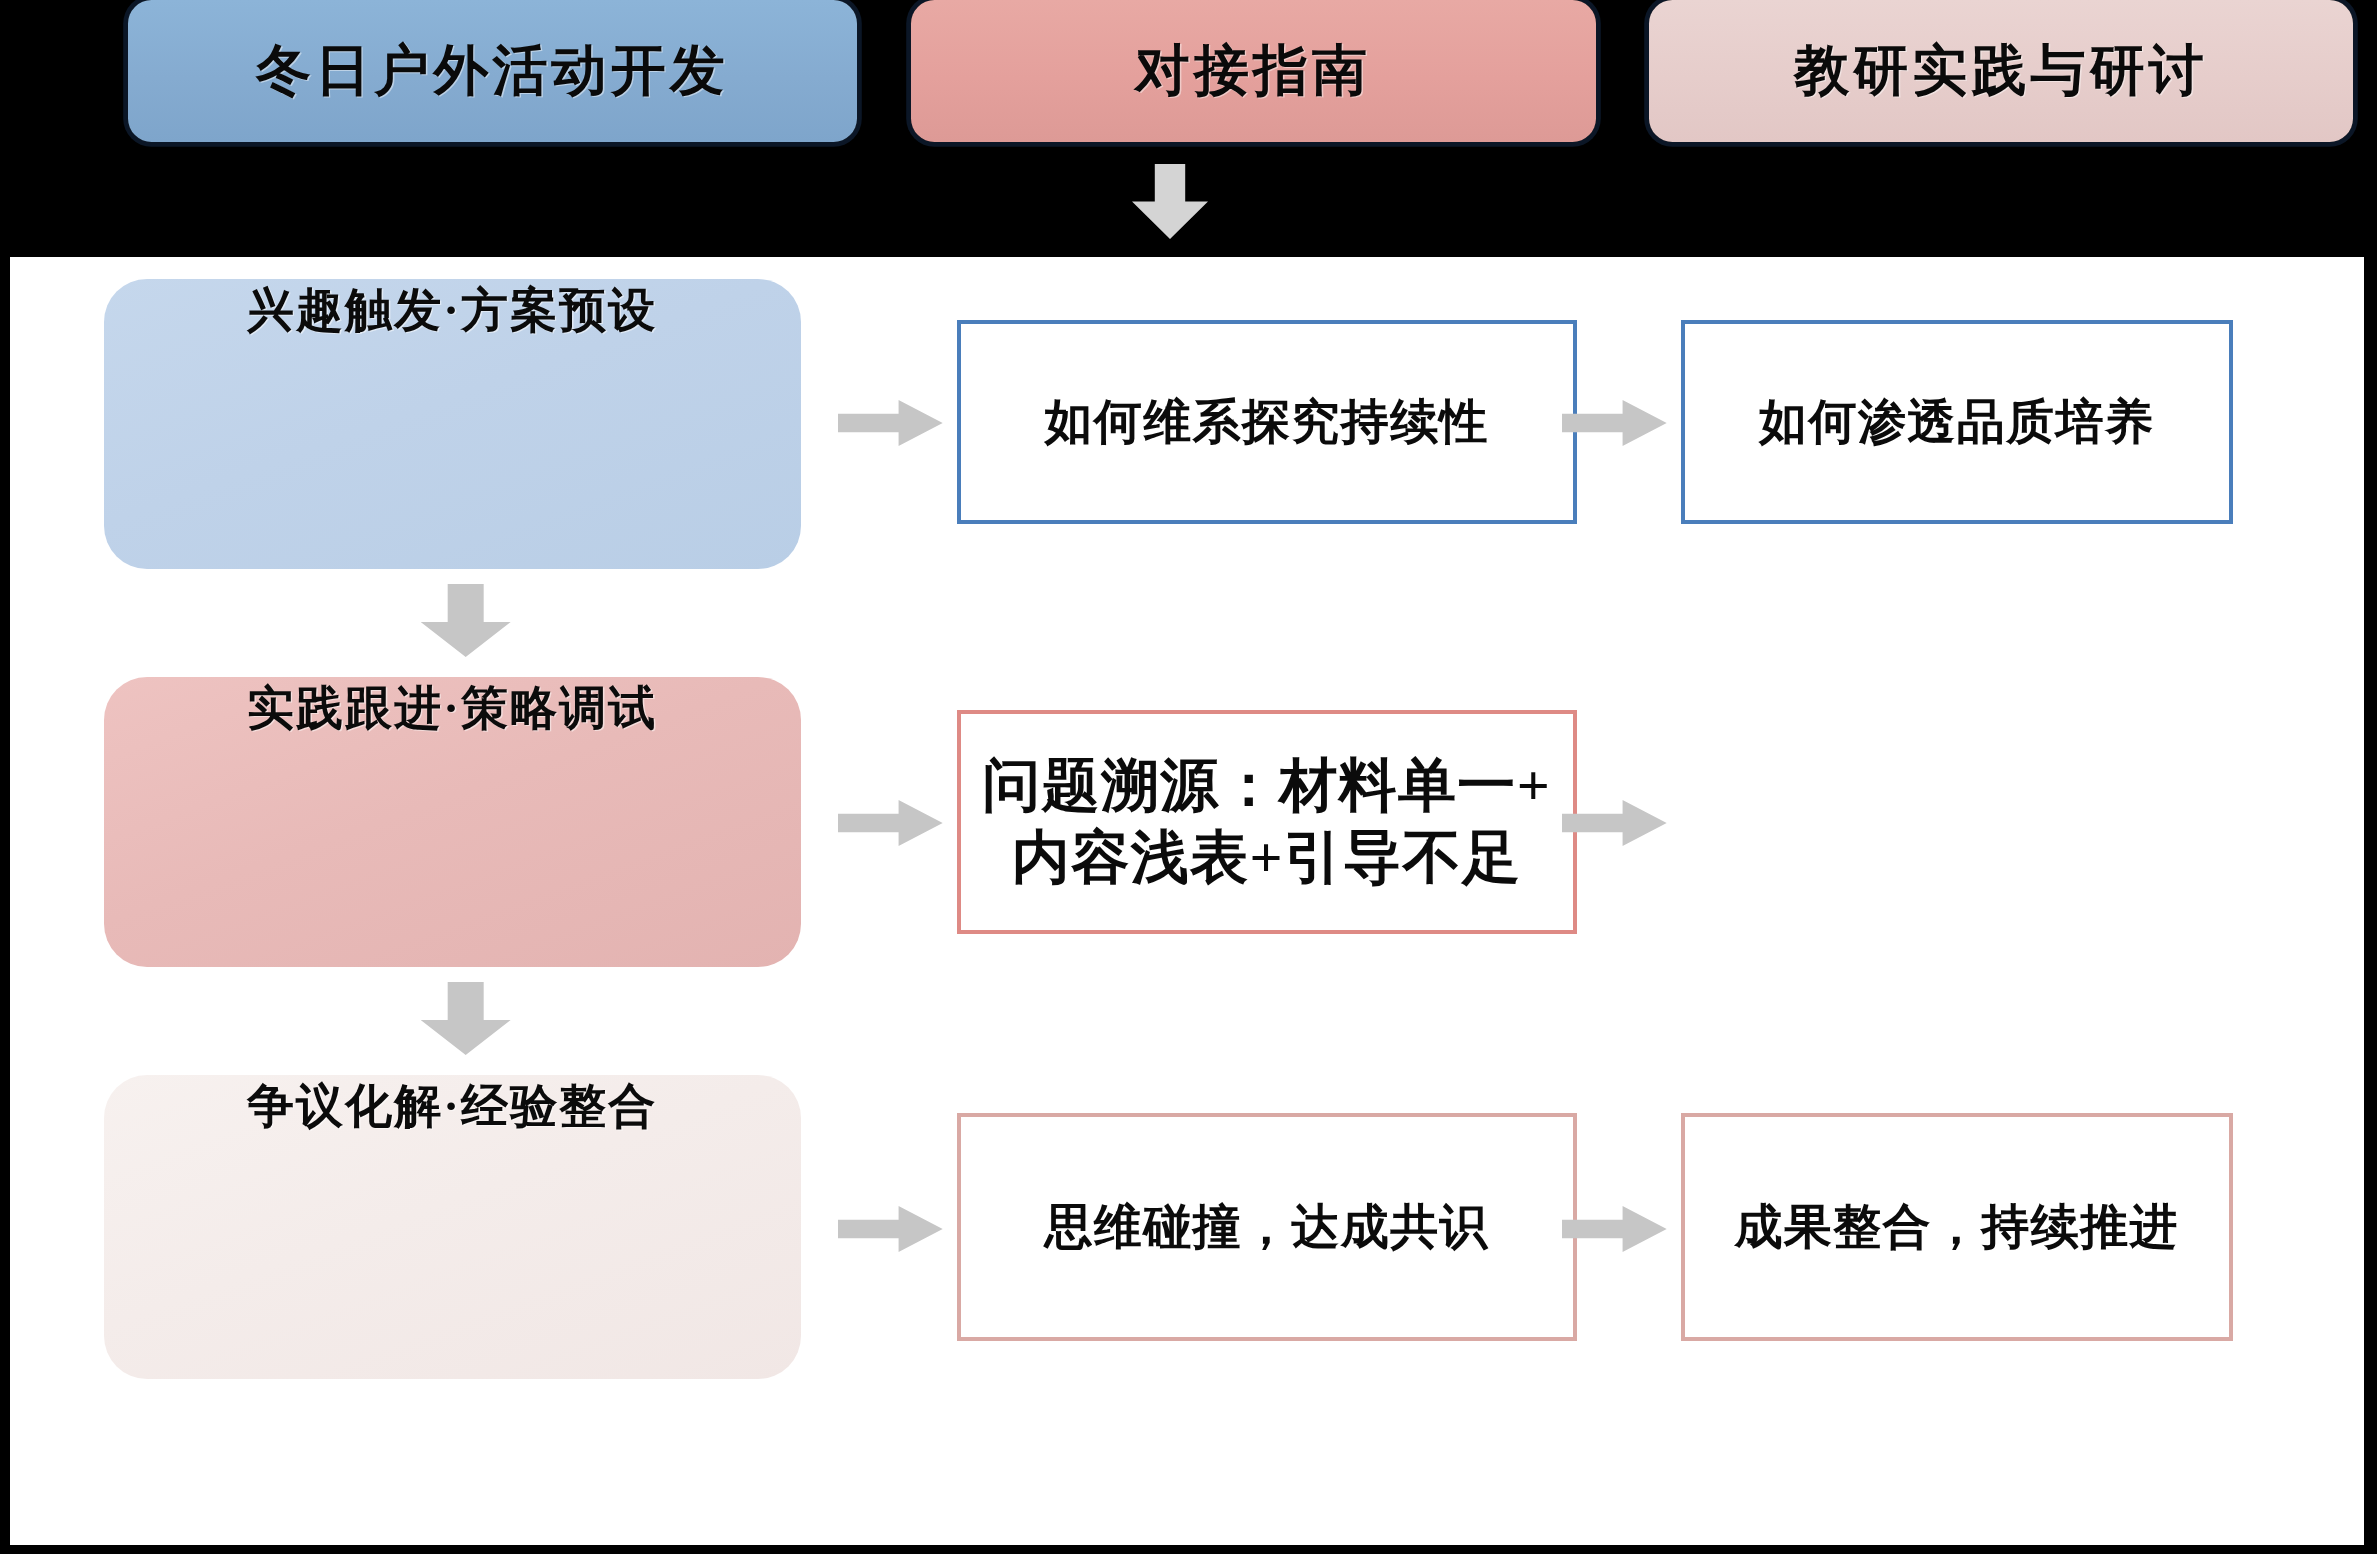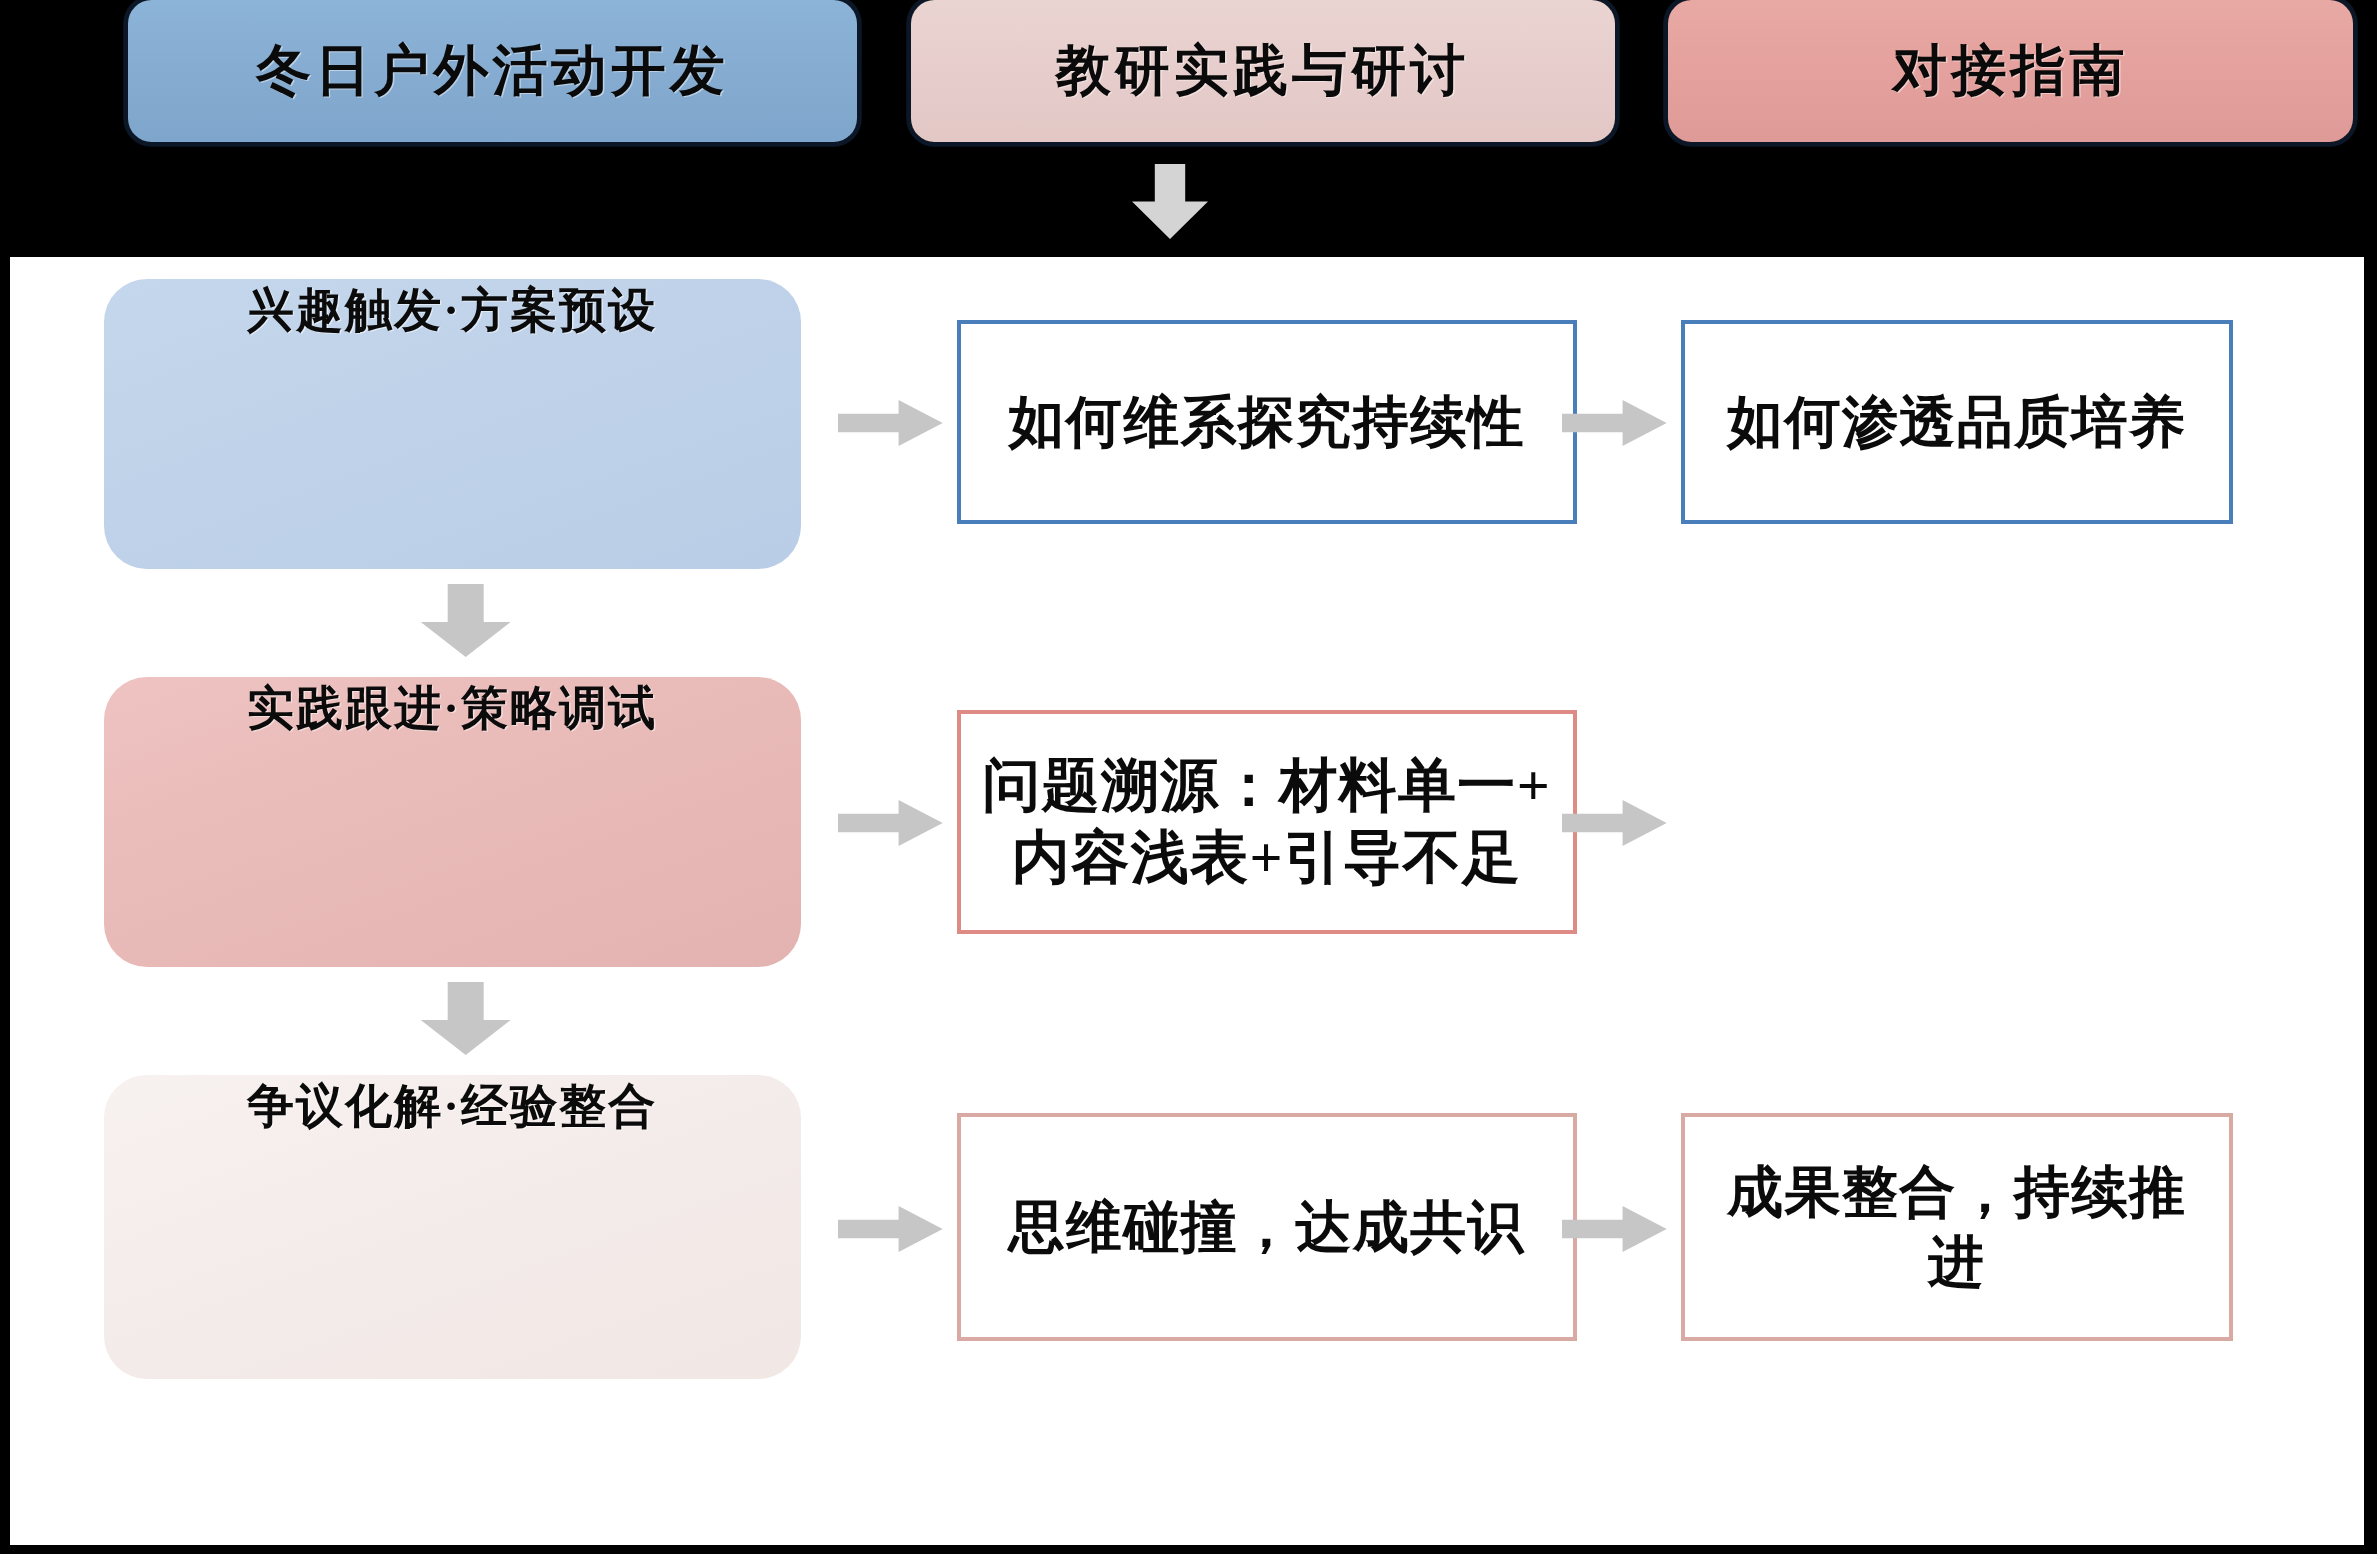--- a/index.html
+++ b/index.html
@@ -132,21 +132,21 @@
     padding: 0 18px;
   }
   .box-mid { left: 947px; width: 620px; }
   .box-end { left: 1671px; width: 552px; }
 
   .ob-r1 { top: 41px; height: 204px; border: 4.8px solid #4a7ebb; }
   .ob-r2 { top: 33px; height: 224px; border: 4.8px solid #de8a85; }
   .ob-r3 { top: 38px; height: 228px; border: 4.8px solid #d9a9a4; }
 
   .box-text {
-    font-size: 56px;
+    font-size: 48px;
     font-weight: 700;
     color: #0b0b0b;
     line-height: 1.25;
     letter-spacing: 1.4px;
     text-shadow: 0.7px 0.7px 0 rgba(255,255,255,0.5);
   }
   .box-text.two-line { font-size: 58px; }
 
   
   .arrow-right {
@@ -182,25 +182,25 @@
     clip-path: polygon(30% 0%, 70% 0%, 70% 52%, 100% 52%, 50% 100%, 0% 52%, 30% 52%);
   }
 </style>
 </head>
 <body>
 
 <div class="header-bar">
   <div class="tab tab-1">
     <span class="tab-label">冬日户外活动开发</span>
   </div>
+  <div class="tab tab-2">
+    <span class="tab-label">对接指南</span>
+  </div>
   <div class="tab tab-3">
     <span class="tab-label">教研实践与研讨</span>
-  </div>
-  <div class="tab tab-2">
-    <span class="tab-label">对接指南</span>
   </div>
 </div>
 
 <div class="header-arrow">
   <div class="arrow-down-shape"></div>
 </div>
 
 <div class="panel">
 
   <div class="row row-1">

